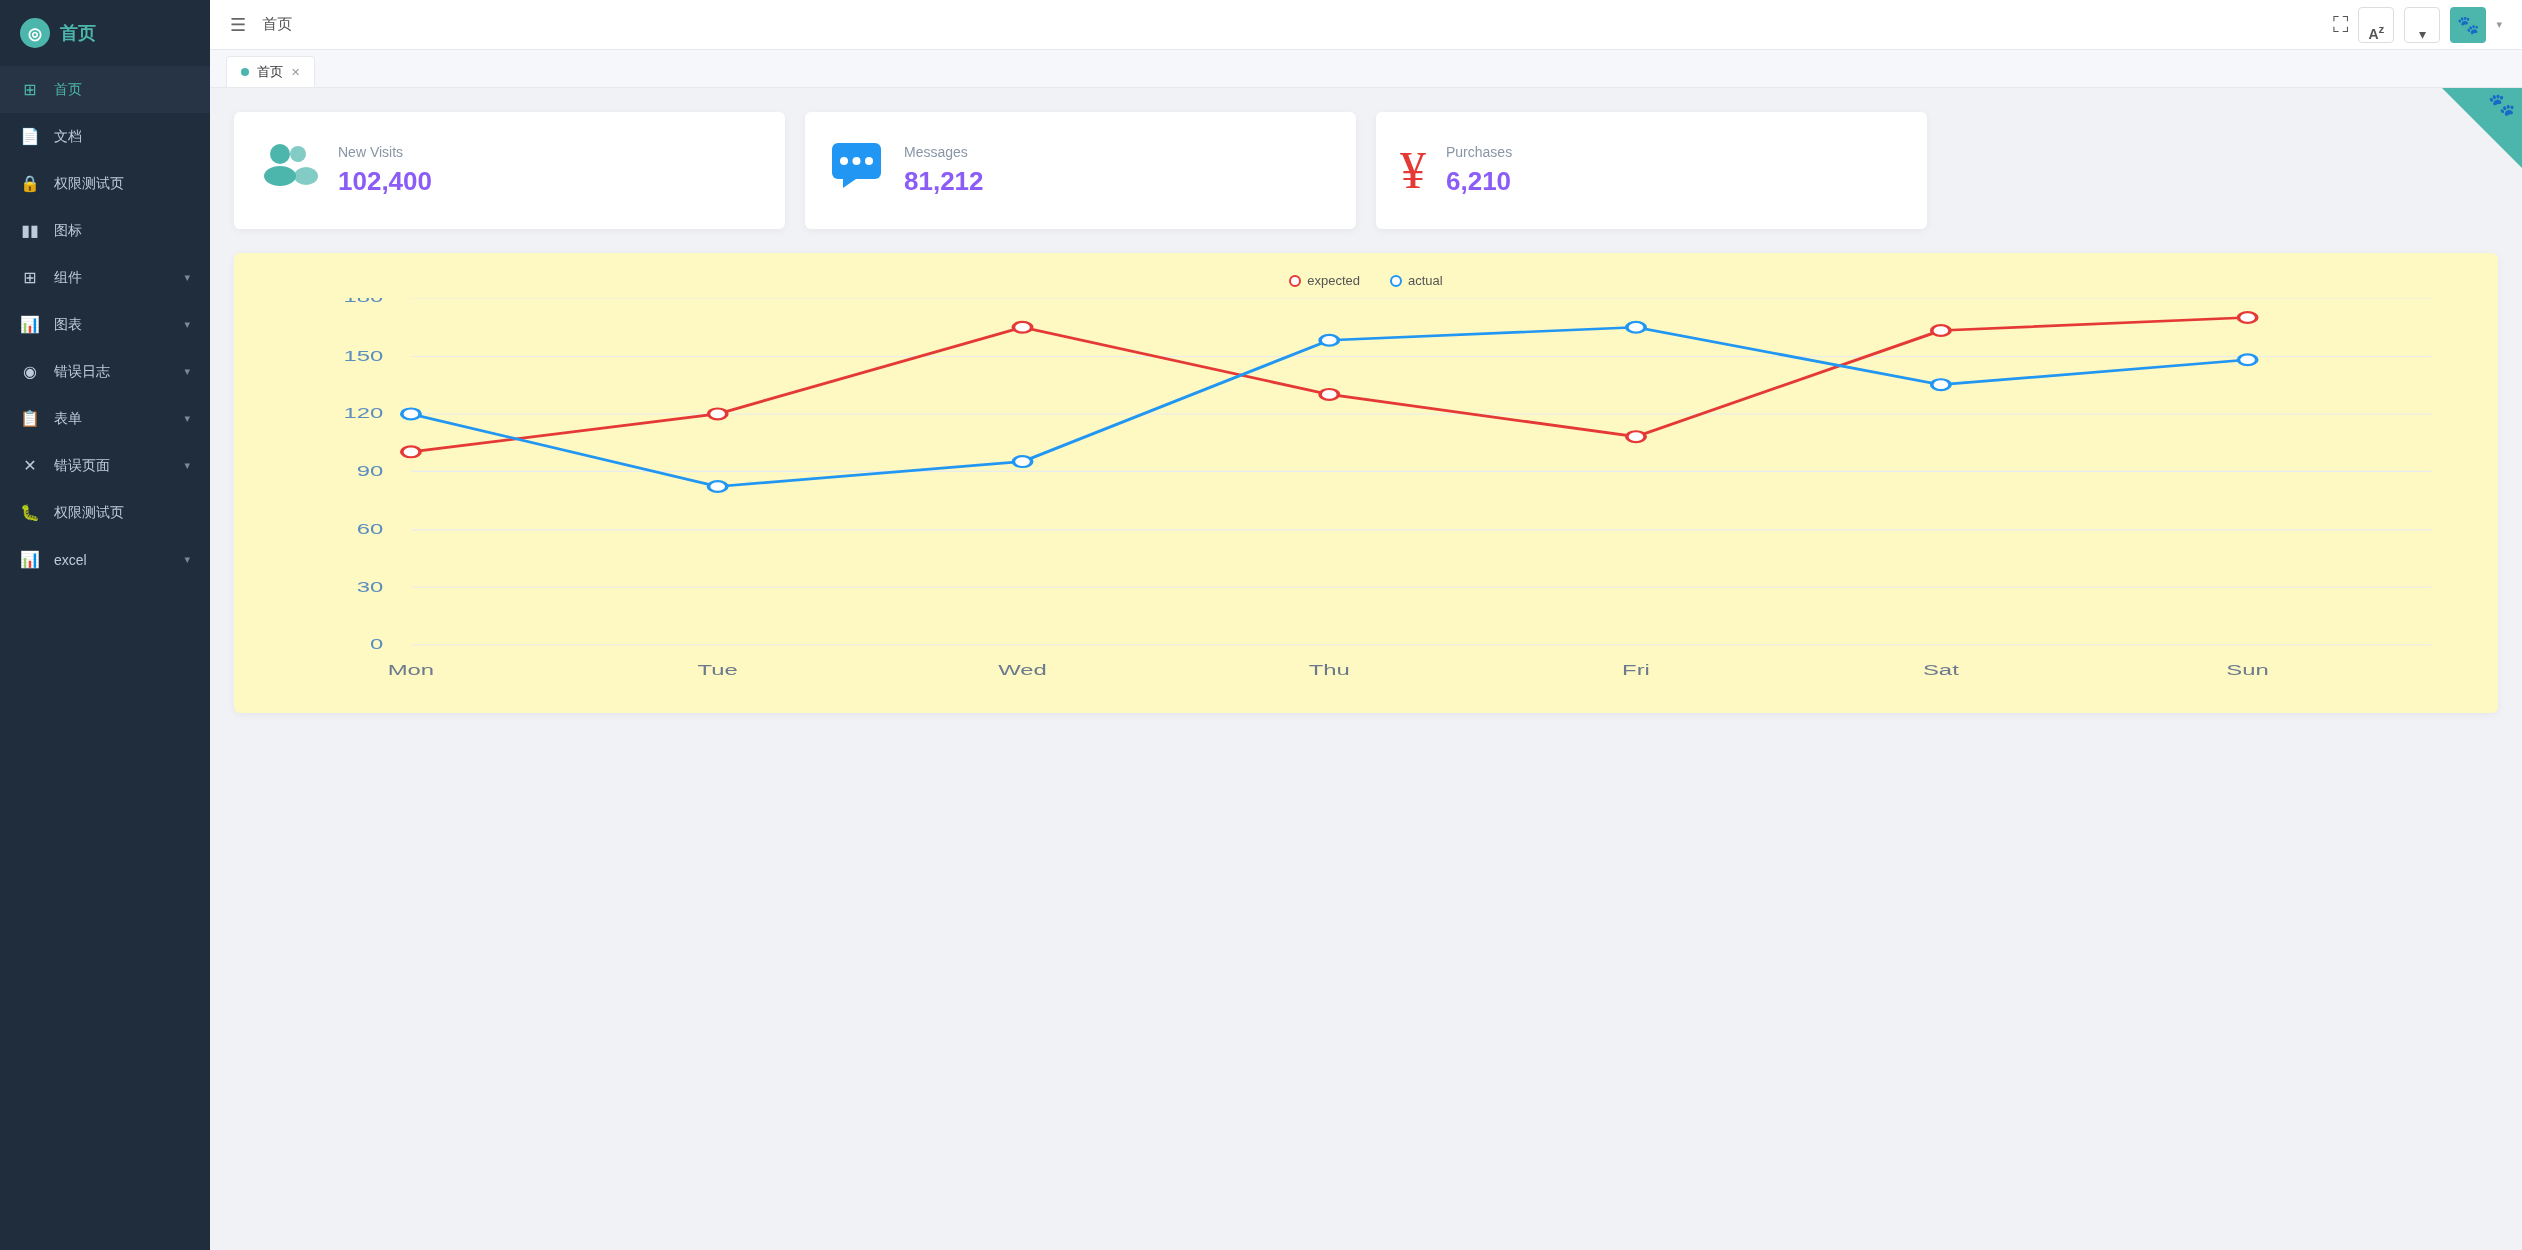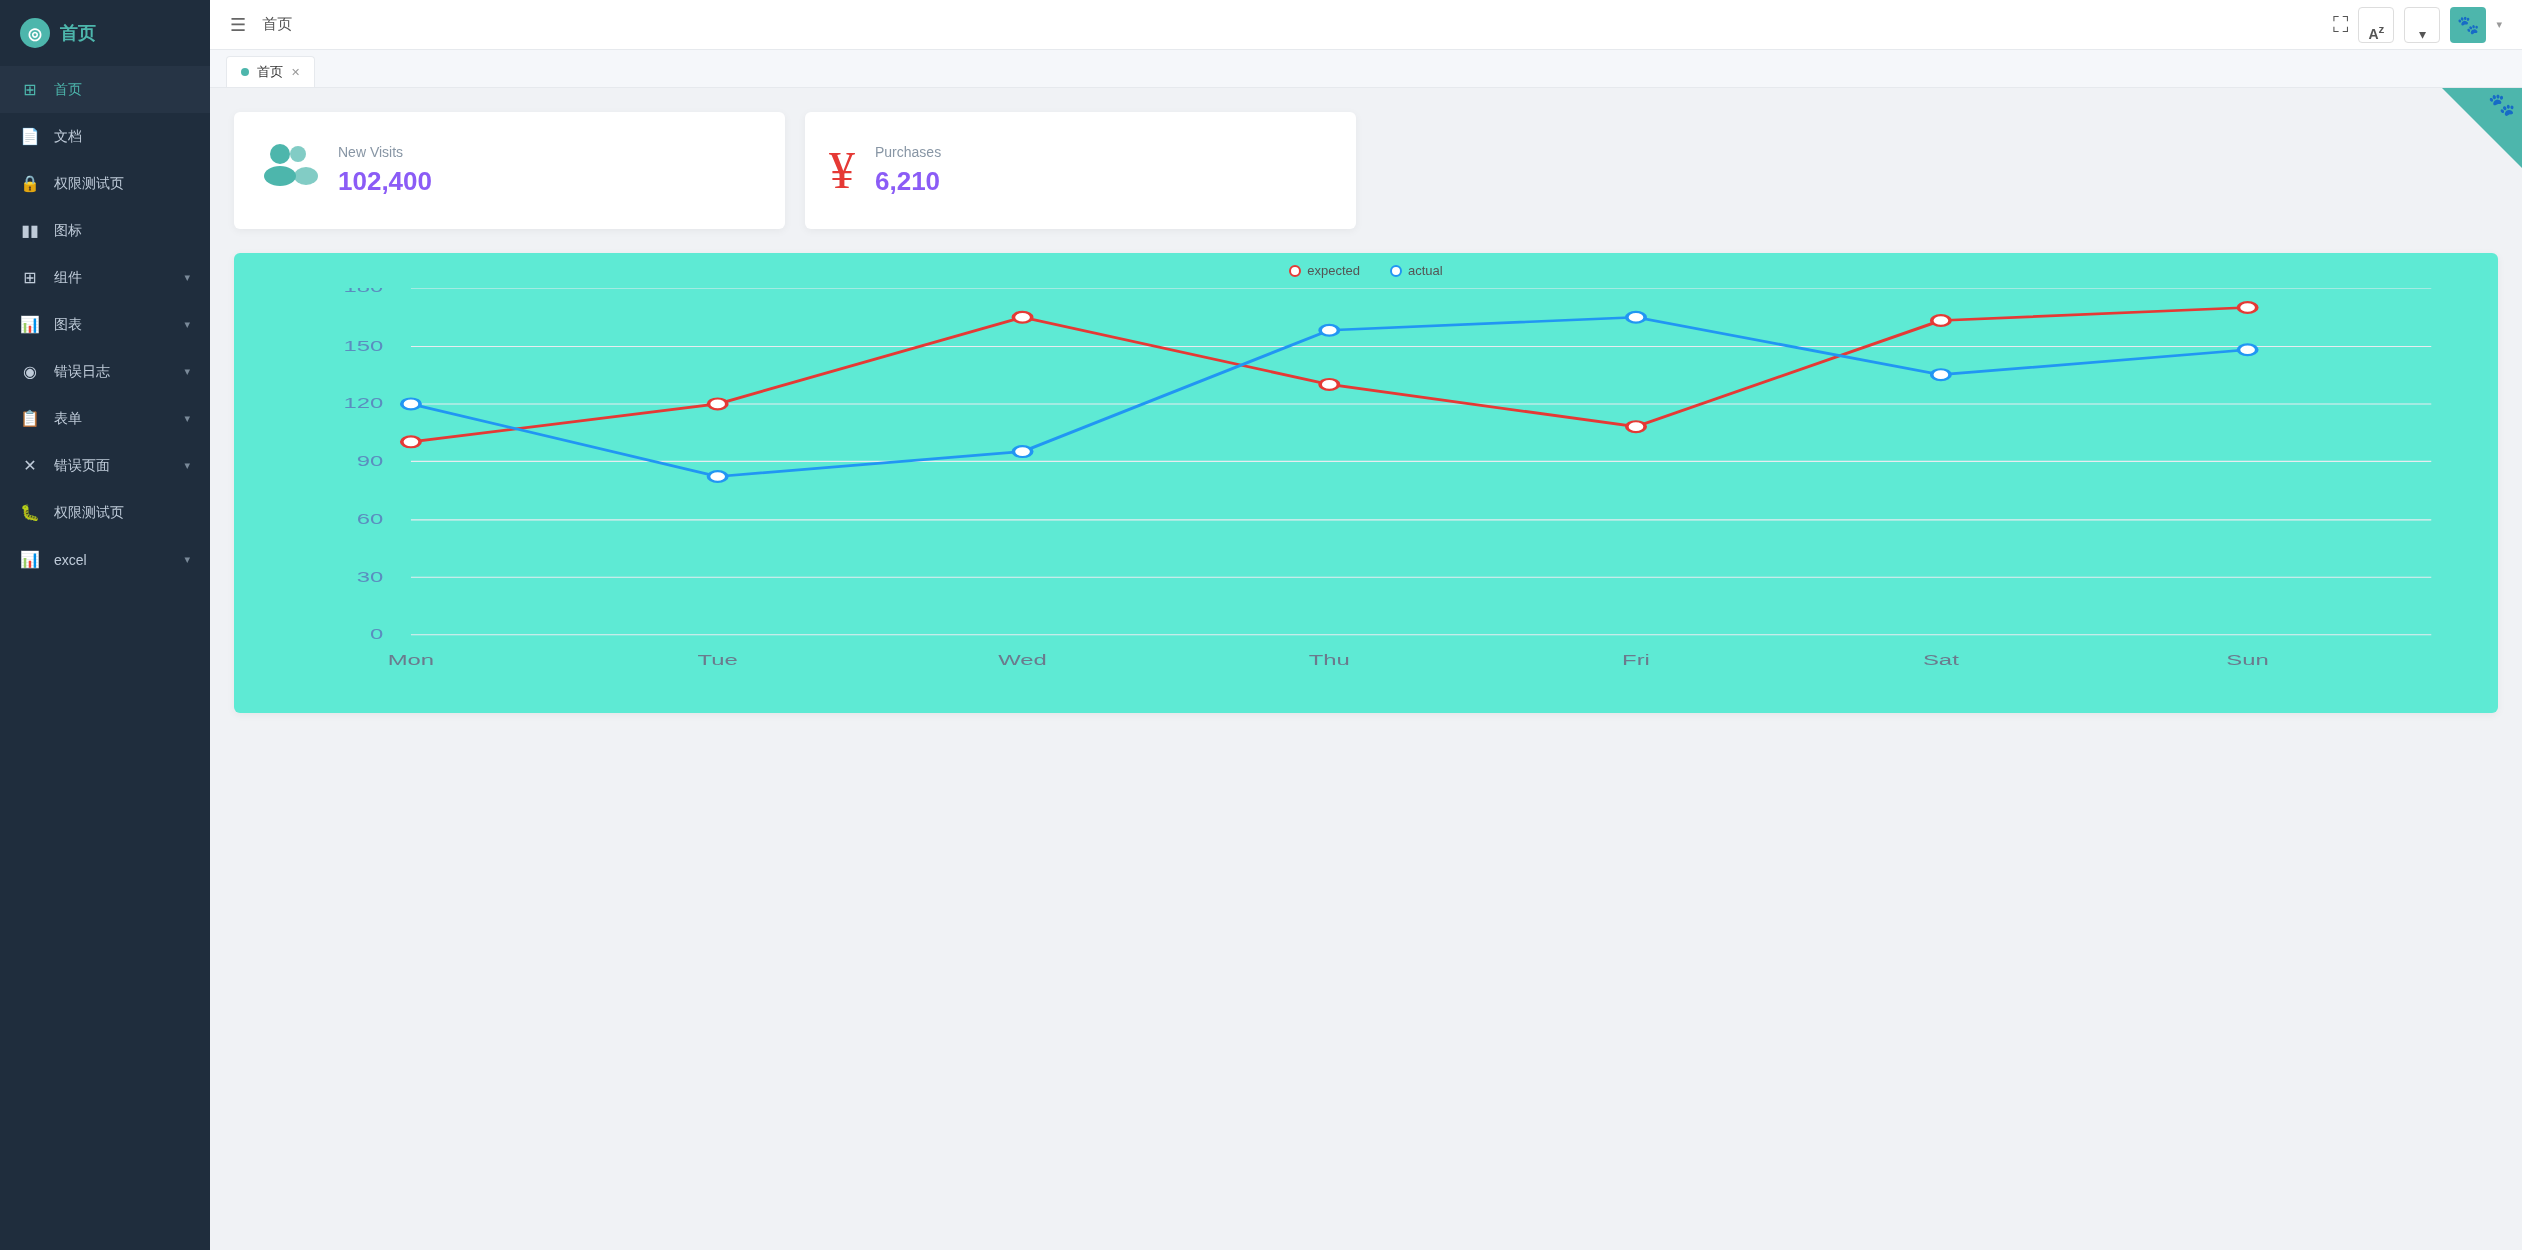--- a/index.html
+++ b/index.html
@@ -162,23 +162,23 @@
     .stat-icon.teal { color: #4db6ac; }
     .stat-icon.blue { color: #2196f3; }
     .stat-icon.red { color: #e53935; }
     .stat-icon.teal2 { color: #4db6ac; }
     .stat-info {}
     .stat-label { font-size: 14px; color: #8896a5; margin-bottom: 6px; }
     .stat-value { font-size: 26px; font-weight: bold; color: #8b5cf6; }
 
     
     .chart-card {
-      background: #5eead4;
+      background: #fef9c3;
       border-radius: 6px;
-      padding: 10px 30px;
+      padding: 20px 30px;
       box-shadow: 0 2px 8px rgba(0,0,0,0.05);
       min-height: 460px;
     }
 
     .chart-legend {
       display: flex;
       justify-content: center;
       gap: 30px;
       margin-bottom: 10px;
     }
@@ -310,20 +310,35 @@
             <circle cx="40" cy="14" r="8" fill="#4db6ac" opacity="0.7"></circle>
             <ellipse cx="48" cy="36" rx="12" ry="9" fill="#4db6ac" opacity="0.7"></ellipse>
           </svg>
         </div>
         <div class="stat-info">
           <div class="stat-label">New Visits</div>
           <div class="stat-value">102,400</div>
         </div>
       </div>
 
+      <div class="stat-card">
+        <div class="stat-icon blue">
+          <svg width="55" height="50" viewBox="0 0 55 50">
+            <rect x="3" y="3" width="49" height="36" rx="6" fill="#2196f3"></rect>
+            <circle cx="15" cy="21" r="4" fill="white"></circle>
+            <circle cx="27.5" cy="21" r="4" fill="white"></circle>
+            <circle cx="40" cy="21" r="4" fill="white"></circle>
+            <polygon points="14,39 14,48 27,39" fill="#2196f3"></polygon>
+          </svg>
+        </div>
+        <div class="stat-info">
+          <div class="stat-label">Messages</div>
+          <div class="stat-value">81,212</div>
+        </div>
+      </div>
 
       <div class="stat-card">
         <div class="stat-icon red" style="font-size:52px;color:#e53935;font-family:serif;">¥</div>
         <div class="stat-info">
           <div class="stat-label">Purchases</div>
           <div class="stat-value">6,210</div>
         </div>
       </div>
 
     </div>

